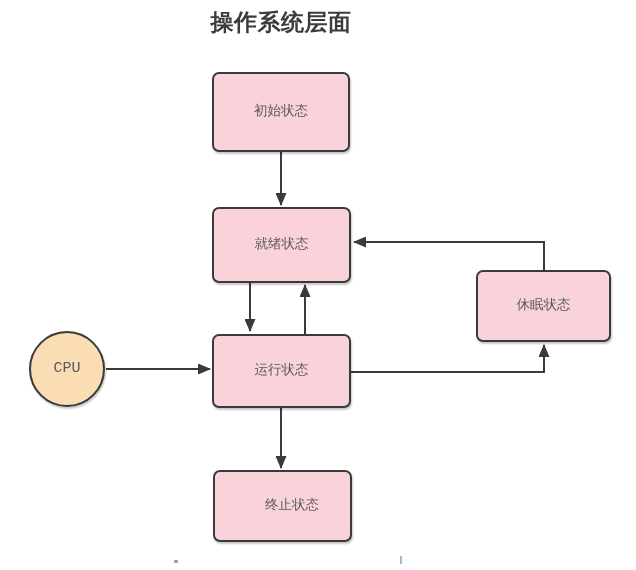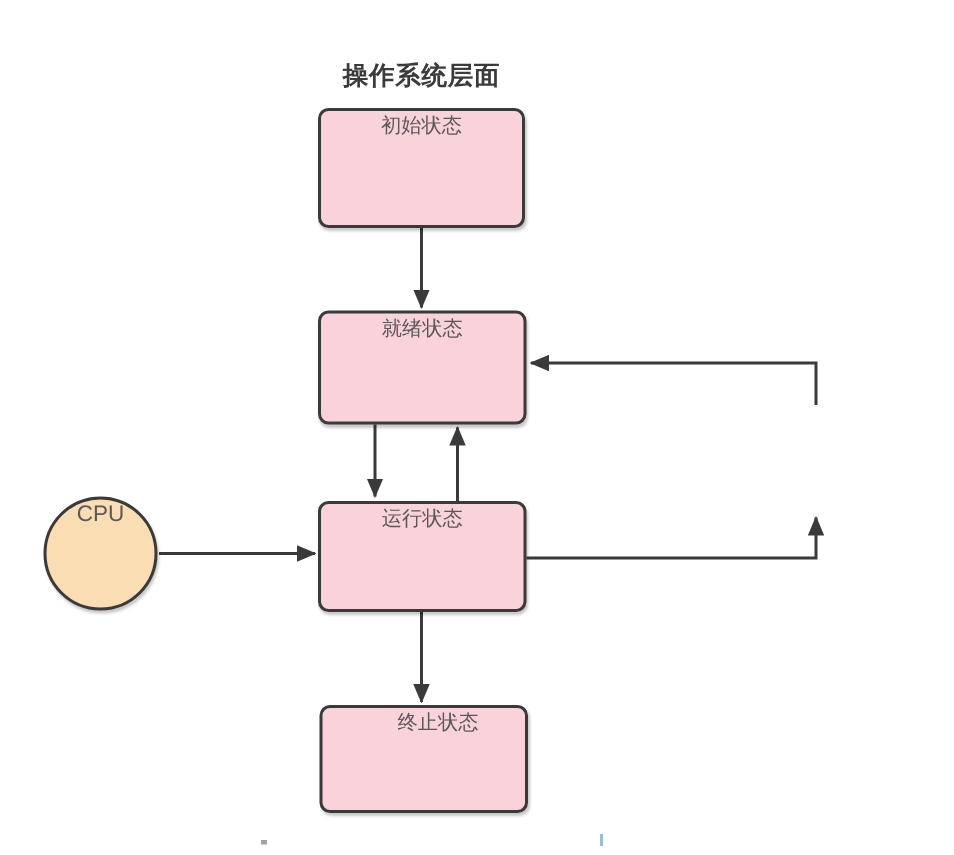--- a/index.html
+++ b/index.html
@@ -24,26 +24,25 @@
   }
   .canvas {
     position: absolute;
     inset: 0;
   }
   .diagram-title {
     position: absolute;
     left: 281px;
     top: 7px;
     transform: translateX(-50%);
-    font-size: 17px;
+    font-size: 23px;
     font-weight: bold;
     color: var(--title-text);
     white-space: nowrap;
     letter-spacing: 0.5px;
-    margin-top: 32px;
   }
   svg.edges {
     position: absolute;
     left: 0;
     top: 0;
     width: 636px;
     height: 570px;
     pointer-events: none;
   }
   svg.edges .edge {
@@ -53,27 +52,29 @@
   }
   svg.edges .arrowhead-shape {
     fill: var(--line);
   }
   .node {
     position: absolute;
     box-sizing: border-box;
     display: flex;
     flex-direction: column;
     align-items: center;
+    justify-content: center;
     text-align: center;
     color: var(--label-text);
     font-size: 13.5px;
     line-height: 20px;
     border: 2px solid var(--state-border);
     background: var(--state-fill);
     box-shadow: 1px 2px 2px rgba(0,0,0,0.22);
+    font-family: Liberation Mono, monospace;
   }
   .node.rect {
     border-radius: 7px;
   }
   .node.circle {
     border-radius: 50%;
     background: var(--cpu-fill);
     font-size: 15px;
   }
   #node-initial    { left: 212px; top: 72px;  width: 138px; height: 80px; }
@@ -132,20 +133,23 @@
   </div>
 
   <div class="node rect" id="node-running">
     <span>运行状态</span>
   </div>
 
   <div class="node rect" id="node-terminated">
     <span>终止状态</span>
   </div>
 
+  <div class="node rect" id="node-sleep">
+    <span>休眠状态</span>
+  </div>
 
   <div class="node circle" id="node-cpu">
     <span>CPU</span>
   </div>
 
   <div class="artifact-dot"></div>
   <div class="artifact-tick"></div>
 
 </div>
 

